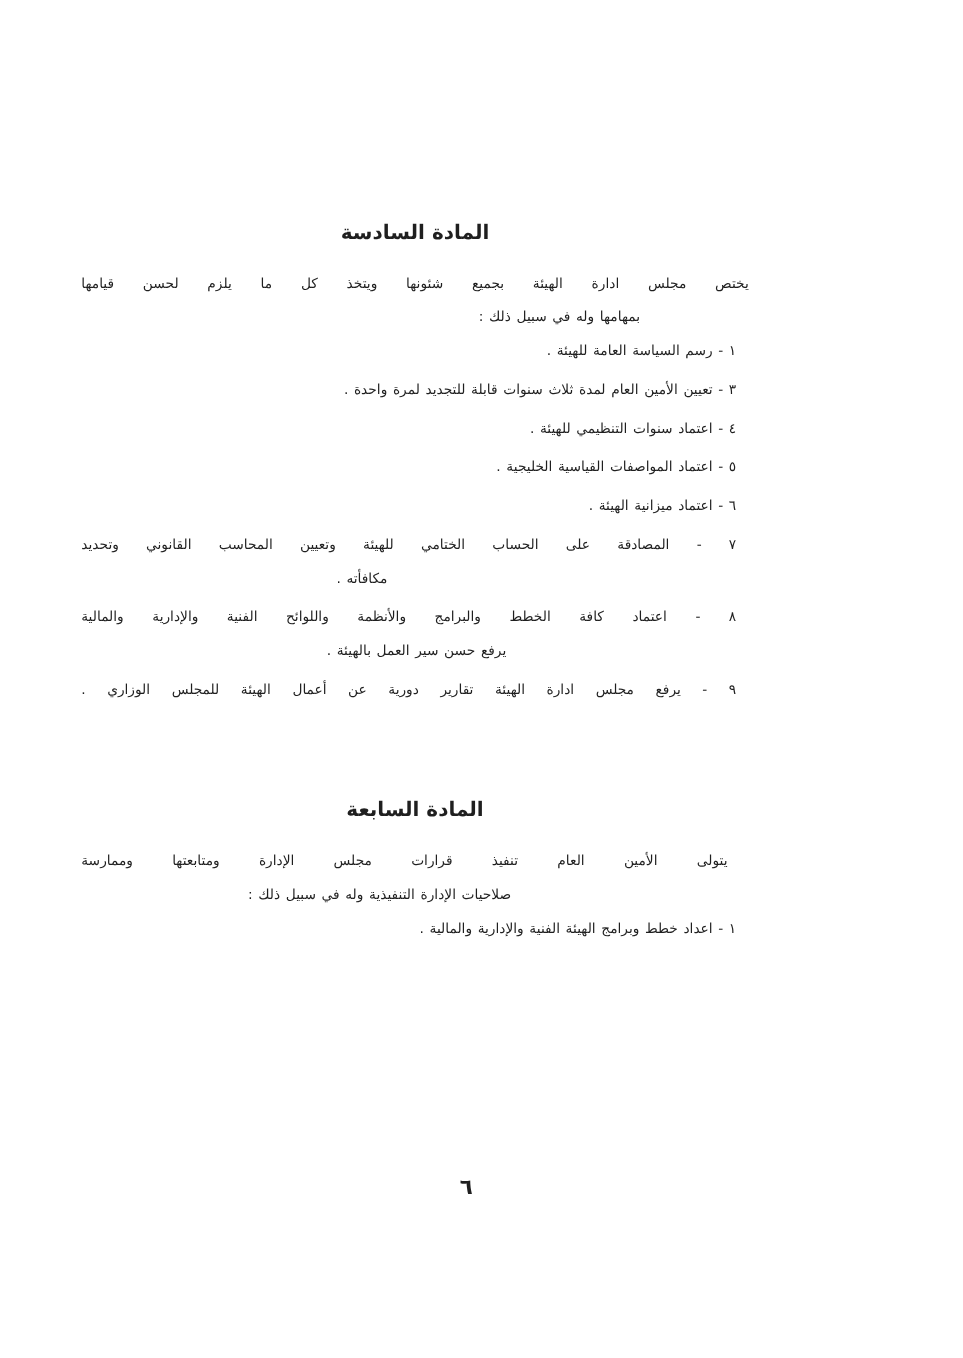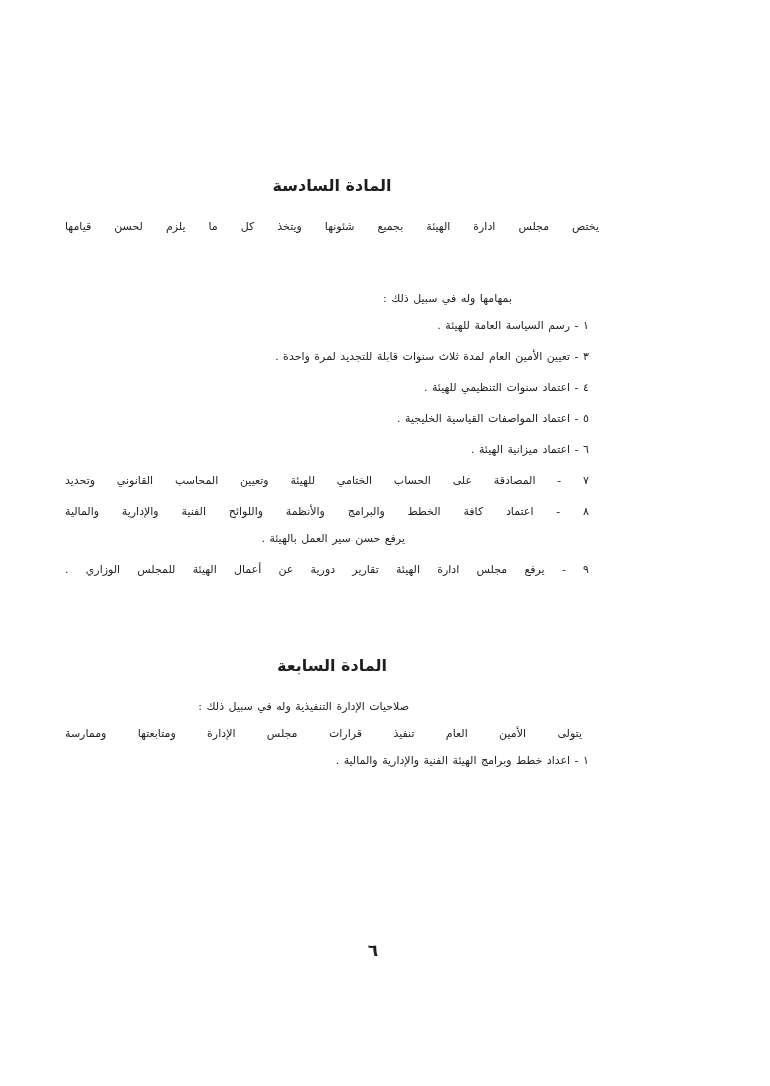--- a/index.html
+++ b/index.html
@@ -10,21 +10,21 @@
   .content { position:absolute; top:0; right:113px; width:534px; padding-top:175px; direction:rtl; }
   .article-title { font-size:16px; font-weight:bold; line-height:22px; text-align:center; margin:0; }
   .article-title.second { margin-top:72px; }
   .para { margin-top:16px; }
   .line { font-size:11px; line-height:27px; text-align:right; white-space:nowrap; word-spacing:1px; }
   .fill { text-align:justify; text-align-last:justify; white-space:normal; }
   .list .item { margin-top:4px; }
   .list .item:first-child { margin-top:0; }
   .item .first { padding-right:10px; }
   
-  .c-p1 { padding-right:87px;margin-top:45px; }
+  .c-p1 { padding-right:87px; }
   .c-i2 { padding-right:124px; }
   .c-i7 { padding-right:289px; }
   .c-i8 { padding-right:194px; }
   .c-p2 { padding-right:190px; }
   .p2l1 { padding-right:17px; }
   .p2item { padding-right:17px; }
   .marker { white-space:nowrap; }
   .pagenum {
     position:absolute; top:940px; left:357px; width:32px; text-align:center;
     font-size:17px; font-weight:bold; color:#1f1f1f;
@@ -61,38 +61,39 @@
       <div class="item">
         <div class="line first"><span class="marker">٥ -</span> <span>اعتماد المواصفات القياسية الخليجية .</span></div>
       </div>
 
       <div class="item">
         <div class="line first"><span class="marker">٦ -</span> <span>اعتماد ميزانية الهيئة .</span></div>
       </div>
 
       <div class="item">
         <div class="line first fill"><span class="marker">٧ -</span> <span>المصادقة على الحساب الختامي للهيئة وتعيين المحاسب القانوني وتحديد</span></div>
+        <div class="line c-i7">مكافأته .</div>
       </div>
 
       <div class="item">
         <div class="line first fill"><span class="marker">٨ -</span> <span>اعتماد كافة الخطط والبرامج والأنظمة واللوائح الفنية والإدارية والمالية</span></div>
         <div class="line c-i8">يرفع حسن سير العمل بالهيئة .</div>
       </div>
 
       <div class="item">
         <div class="line first fill"><span class="marker">٩ -</span> <span>يرفع مجلس ادارة الهيئة تقارير دورية عن أعمال الهيئة للمجلس الوزاري .</span></div>
       </div>
 
     </div>
 
     <h2 class="article-title second">المادة السابعة</h2>
 
     <div class="para">
+      <div class="line fill p2l1">يتولى الأمين العام تنفيذ قرارات مجلس الإدارة ومتابعتها وممارسة</div>
       <div class="line c-p2">صلاحيات الإدارة التنفيذية وله في سبيل ذلك :</div>
-      <div class="line fill p2l1">يتولى الأمين العام تنفيذ قرارات مجلس الإدارة ومتابعتها وممارسة</div>
     </div>
 
     <div class="list">
       <div class="item">
         <div class="line first p2item"><span class="marker">١ -</span> <span>اعداد خطط وبرامج الهيئة الفنية والإدارية والمالية .</span></div>
       </div>
     </div>
 
   </div>
 

